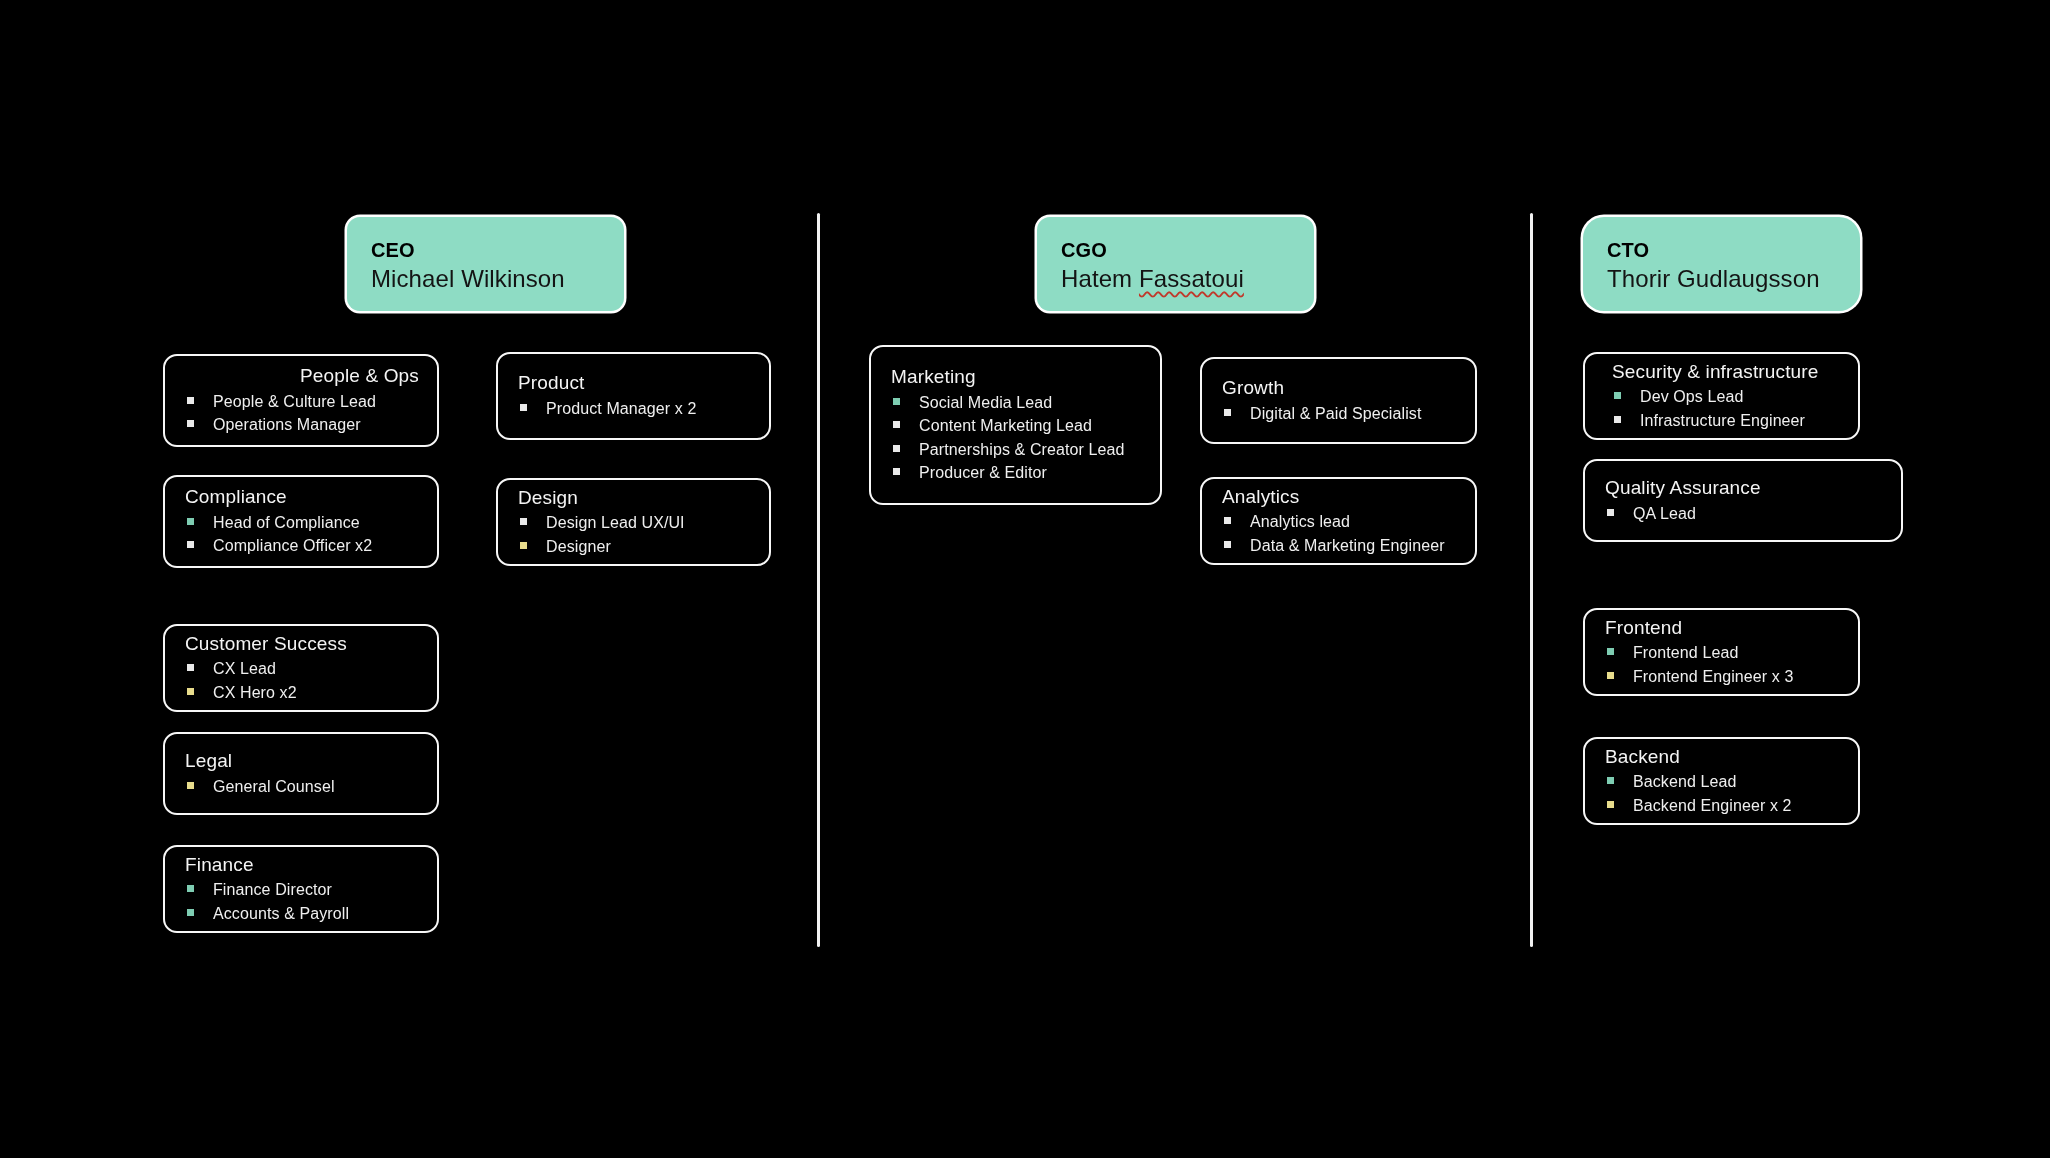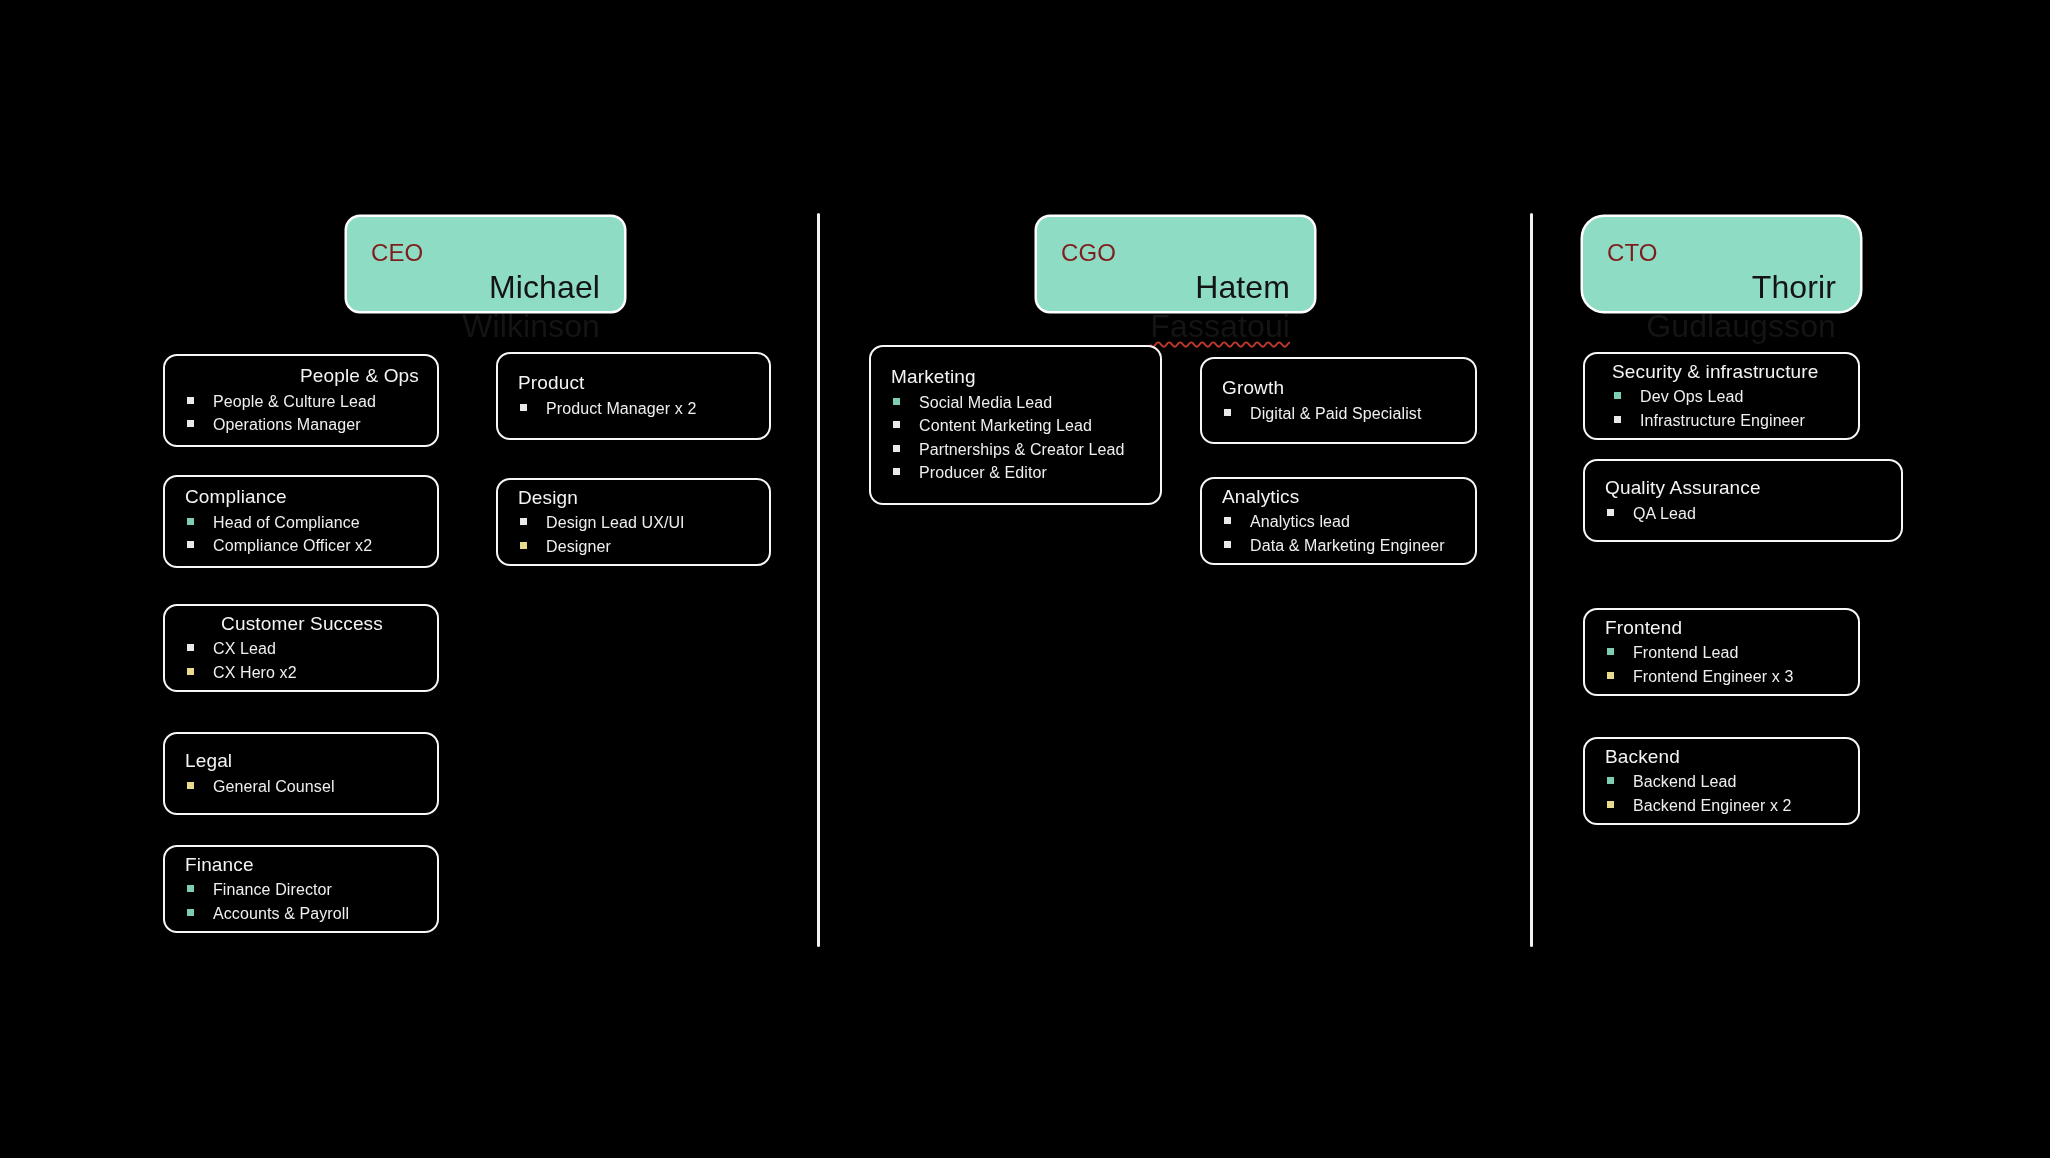--- a/index.html
+++ b/index.html
@@ -32,35 +32,34 @@
   
   .exec-card {
     position: absolute;
     background: #8edcc4;
     border-radius: 13px;
     box-sizing: border-box;
     padding: 22px 24px 18px 24px;
     box-shadow: 0 0 0 2.5px #ffffff;
   }
   .exec-role {
-    color: #7f1d1d;
-    font-size: 24px;
-    font-weight: 400;
+    color: #000000;
+    font-size: 20px;
+    font-weight: 700;
     line-height: 1.18;
     letter-spacing: 0.1px;
   }
   .exec-name {
     color: #141414;
-    font-size: 32px;
+    font-size: 24px;
     font-weight: 400;
     line-height: 1.22;
     letter-spacing: 0.1px;
     margin-top: 1px;
     display: inline-block;
-    text-align: right;
   }
   .misspelled {
     position: relative;
     display: inline-block;
     text-decoration-line: underline;
     text-decoration-style: wavy;
     text-decoration-color: #c0392b;
     text-decoration-thickness: 1.6px;
     text-underline-offset: 4px;
   }
@@ -160,21 +159,21 @@
           <span class="role-bullet teal"></span>
           <span class="role-label">Head of Compliance</span>
         </li>
       <li class="role-row">
           <span class="role-bullet white"></span>
           <span class="role-label">Compliance Officer x2</span>
         </li>
     </ul>
   </div>
 
-  <div class="team-card" style="left:163px; top:604px; width:276px; height:88px;text-align:center;">
+  <div class="team-card" style="left:163px; top:624px; width:276px; height:88px;">
     <div class="team-title">Customer Success</div>
     <ul class="role-list">
       <li class="role-row">
           <span class="role-bullet white"></span>
           <span class="role-label">CX Lead</span>
         </li>
       <li class="role-row">
           <span class="role-bullet yellow"></span>
           <span class="role-label">CX Hero x2</span>
         </li>

